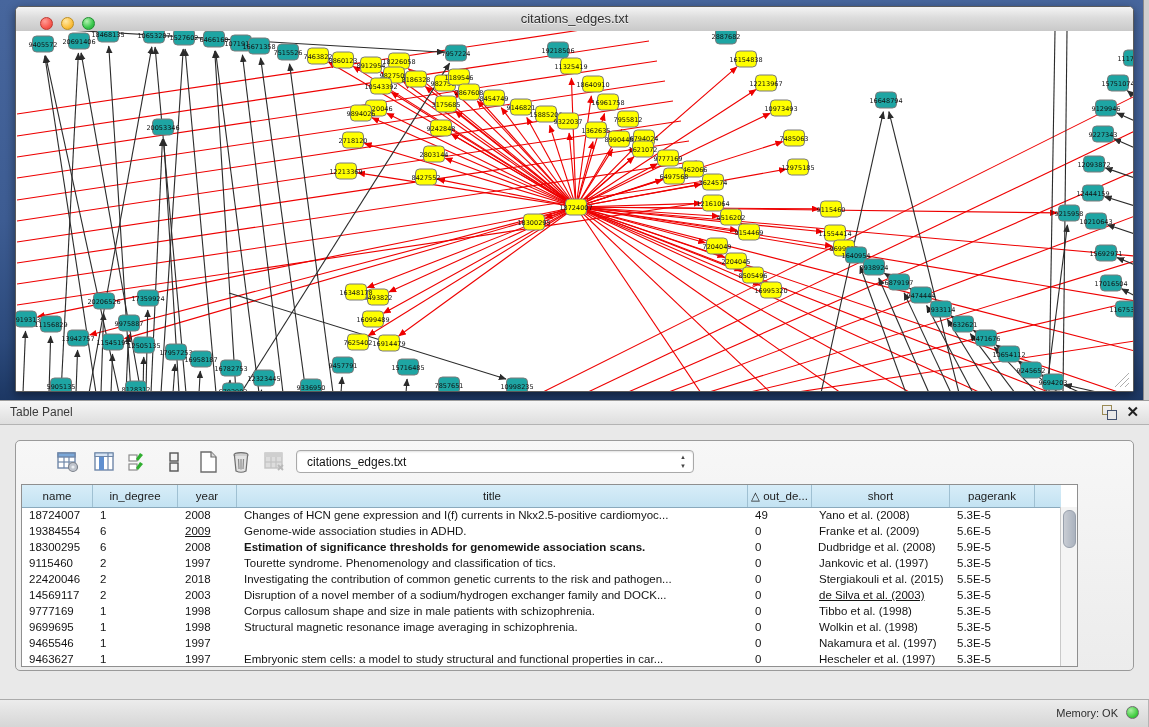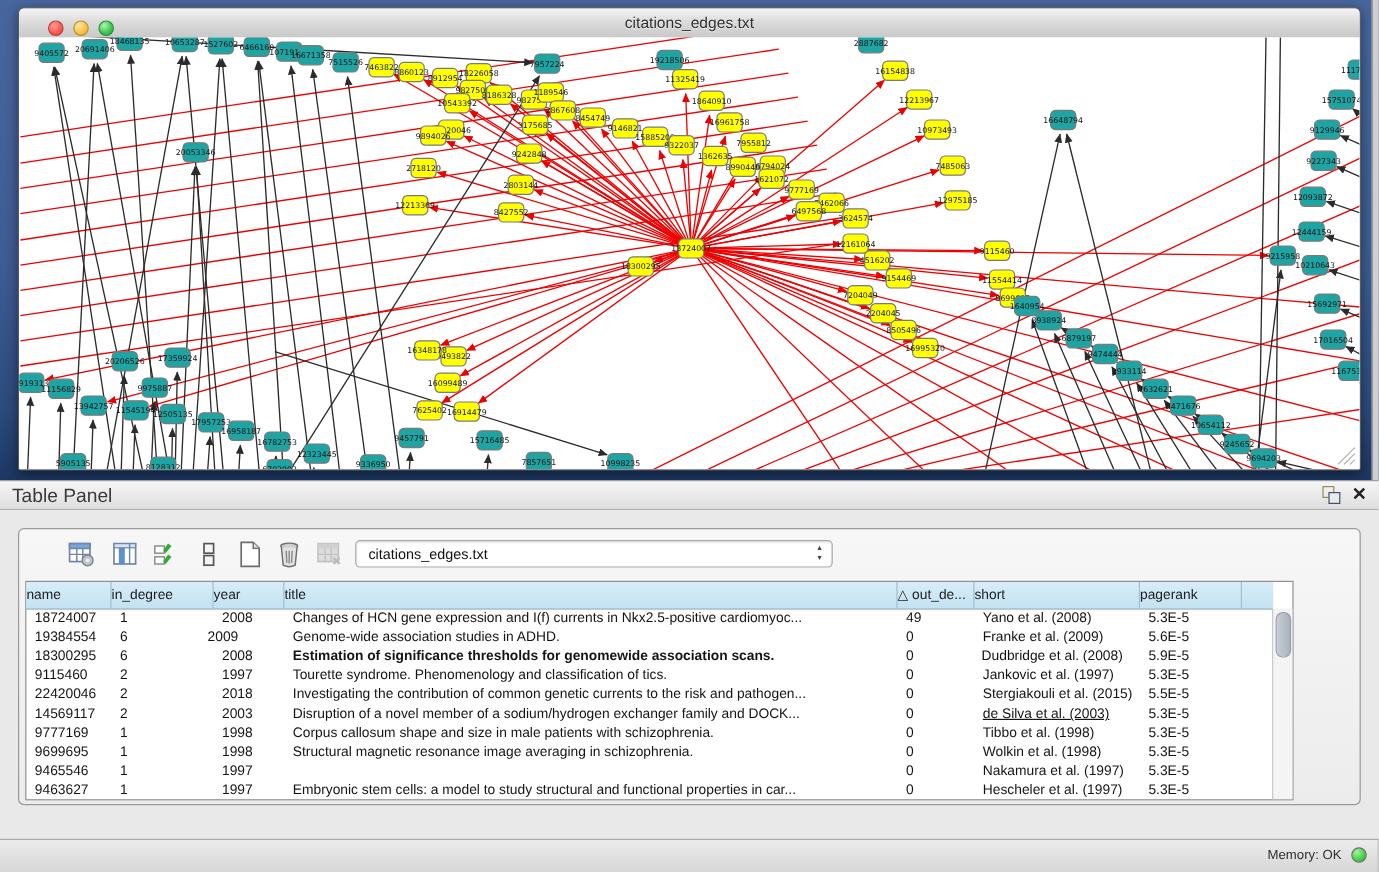--- a/index.html
+++ b/index.html
@@ -24,21 +24,21 @@
   .tl.red{left:24px;background:radial-gradient(circle at 35% 30%,#ff9d96,#f85950 60%,#d94138);border:1px solid #c03830;}
   .tl.yellow{left:45px;background:radial-gradient(circle at 35% 30%,#ffe9a8,#fcc03e 60%,#dfa21e);border:1px solid #c08f1d;}
   .tl.green{left:66px;background:radial-gradient(circle at 35% 30%,#b3f3b0,#39c74c 60%,#27a43a);border:1px solid #1f8f30;}
   .graphwrap{position:absolute;left:0;top:24px;width:1117px;height:360px;overflow:hidden;background:#fff;}
   .grip{position:absolute;right:2px;bottom:2px;width:22px;height:22px;opacity:.8;}
 
   
   .table-panel{position:absolute;left:0;top:400px;width:1149px;height:327px;background:#e9e9e9;}
   .ptitle{position:absolute;left:0;top:0;right:0;height:23px;
     background:linear-gradient(180deg,#f6f6f6,#dedede);border-bottom:1px solid #b3b3b3;border-top:1px solid #9d9d9d;}
-  .ptitle .lbl{position:absolute;left:10px;top:4px;font-size:16px;color:#3a3a3a;}
+  .ptitle .lbl{position:absolute;left:10px;top:4px;font-size:12px;color:#3a3a3a;}
   .float-ico{position:absolute;right:32px;top:4px;width:15px;height:15px;}
   .float-ico .sq1{position:absolute;left:0;top:0;width:8px;height:8px;border:1.4px solid #9a8a55;background:transparent;}
   .float-ico .sq2{position:absolute;left:5px;top:5px;width:8px;height:8px;border:1.4px solid #41506e;background:#e9e9e9;}
   .close-ico{position:absolute;right:10px;top:2px;font-size:15px;font-weight:bold;color:#222;cursor:default;}
 
   .inner-panel{position:absolute;left:15px;top:40px;width:1119px;height:231px;
     background:linear-gradient(180deg,#f7f7f7,#ececec);border:1px solid #9a9a9a;border-radius:5px;box-sizing:border-box;}
 
   
   .toolbar{position:absolute;left:0;top:0;right:0;height:42px;}
@@ -48,21 +48,21 @@
     border:1px solid #a9a9a9;border-radius:4px;box-shadow:inset 0 1px 2px rgba(0,0,0,.12);box-sizing:border-box;}
   .combo .val{position:absolute;left:10px;top:4px;font-size:12px;color:#111;}
   .combo .step{position:absolute;right:7px;top:2px;font-size:6px;color:#444;line-height:9px;text-align:center;}
 
   
   .dtable{position:absolute;left:5px;top:43px;width:1057px;height:183px;background:#fff;
     border:1px solid #8f8f8f;box-sizing:border-box;}
   .thead{position:absolute;left:0;top:0;height:22px;width:1039px;background:linear-gradient(180deg,#d8edf8,#c3e2f2);
     border-bottom:1px solid #8aa9bc;}
   .th{position:absolute;top:0;height:22px;box-sizing:border-box;border-right:1px solid #9fc0d2;
-    font-size:11.5px;color:#1c1c1c;line-height:22px;overflow:hidden;white-space:nowrap;}
+    font-size:11.5px;color:#1c1c1c;text-align:center;line-height:22px;overflow:hidden;white-space:nowrap;}
   .rows{position:absolute;left:0;top:22px;width:1039px;bottom:0;overflow:hidden;}
   .trow{position:absolute;left:0;height:16px;width:100%;}
   .td{position:absolute;top:0;height:16px;font-size:11.5px;color:#141414;line-height:16px;
     overflow:hidden;white-space:nowrap;padding-left:7px;box-sizing:border-box;}
   .vscroll{position:absolute;right:0px;top:22px;width:16px;bottom:0;background:#f4f4f4;border-left:1px solid #c9c9c9;}
   .vthumb{position:absolute;left:2px;top:3px;width:11px;height:36px;border-radius:6px;
     background:linear-gradient(90deg,#c9cdd4,#aab2be);border:1px solid #98a0ac;}
 
   
   .segbar{position:absolute;left:428px;top:275px;height:20px;}
@@ -796,21 +796,21 @@
               <div class="td" style="left: 71px; width: 85px;">1</div>
               <div class="td" style="left: 156px; width: 59px;">2008</div>
               <div class="td" style="left: 215px; width: 511px;">Changes of HCN gene expression and I(f) currents in Nkx2.5-positive cardiomyoc...</div>
               <div class="td" style="left: 726px; width: 64px;">49</div>
               <div class="td" style="left: 790px; width: 138px;">Yano et al. (2008)</div>
               <div class="td" style="left: 928px; width: 85px;">5.3E-5</div>
             </div>
             <div class="trow" style="top: 16px;">
               <div class="td" style="left: 0px; width: 71px;">19384554</div>
               <div class="td" style="left: 71px; width: 85px;">6</div>
-              <div class="td" style="left: 144px; width: 59px;">2009</div>
+              <div class="td" style="left: 156px; width: 59px; text-decoration: underline;">2009</div>
               <div class="td" style="left: 215px; width: 511px;">Genome-wide association studies in ADHD.</div>
               <div class="td" style="left: 726px; width: 64px;">0</div>
               <div class="td" style="left: 790px; width: 138px;">Franke et al. (2009)</div>
               <div class="td" style="left: 928px; width: 85px;">5.6E-5</div>
             </div>
             <div class="trow" style="top: 32px;">
               <div class="td" style="left: 0px; width: 71px;">18300295</div>
               <div class="td" style="left: 71px; width: 85px;">6</div>
               <div class="td" style="left: 156px; width: 59px;">2008</div>
               <div class="td" style="left: 215px; width: 511px; font-weight: bold;">Estimation of significance thresholds for genomewide association scans.</div>

